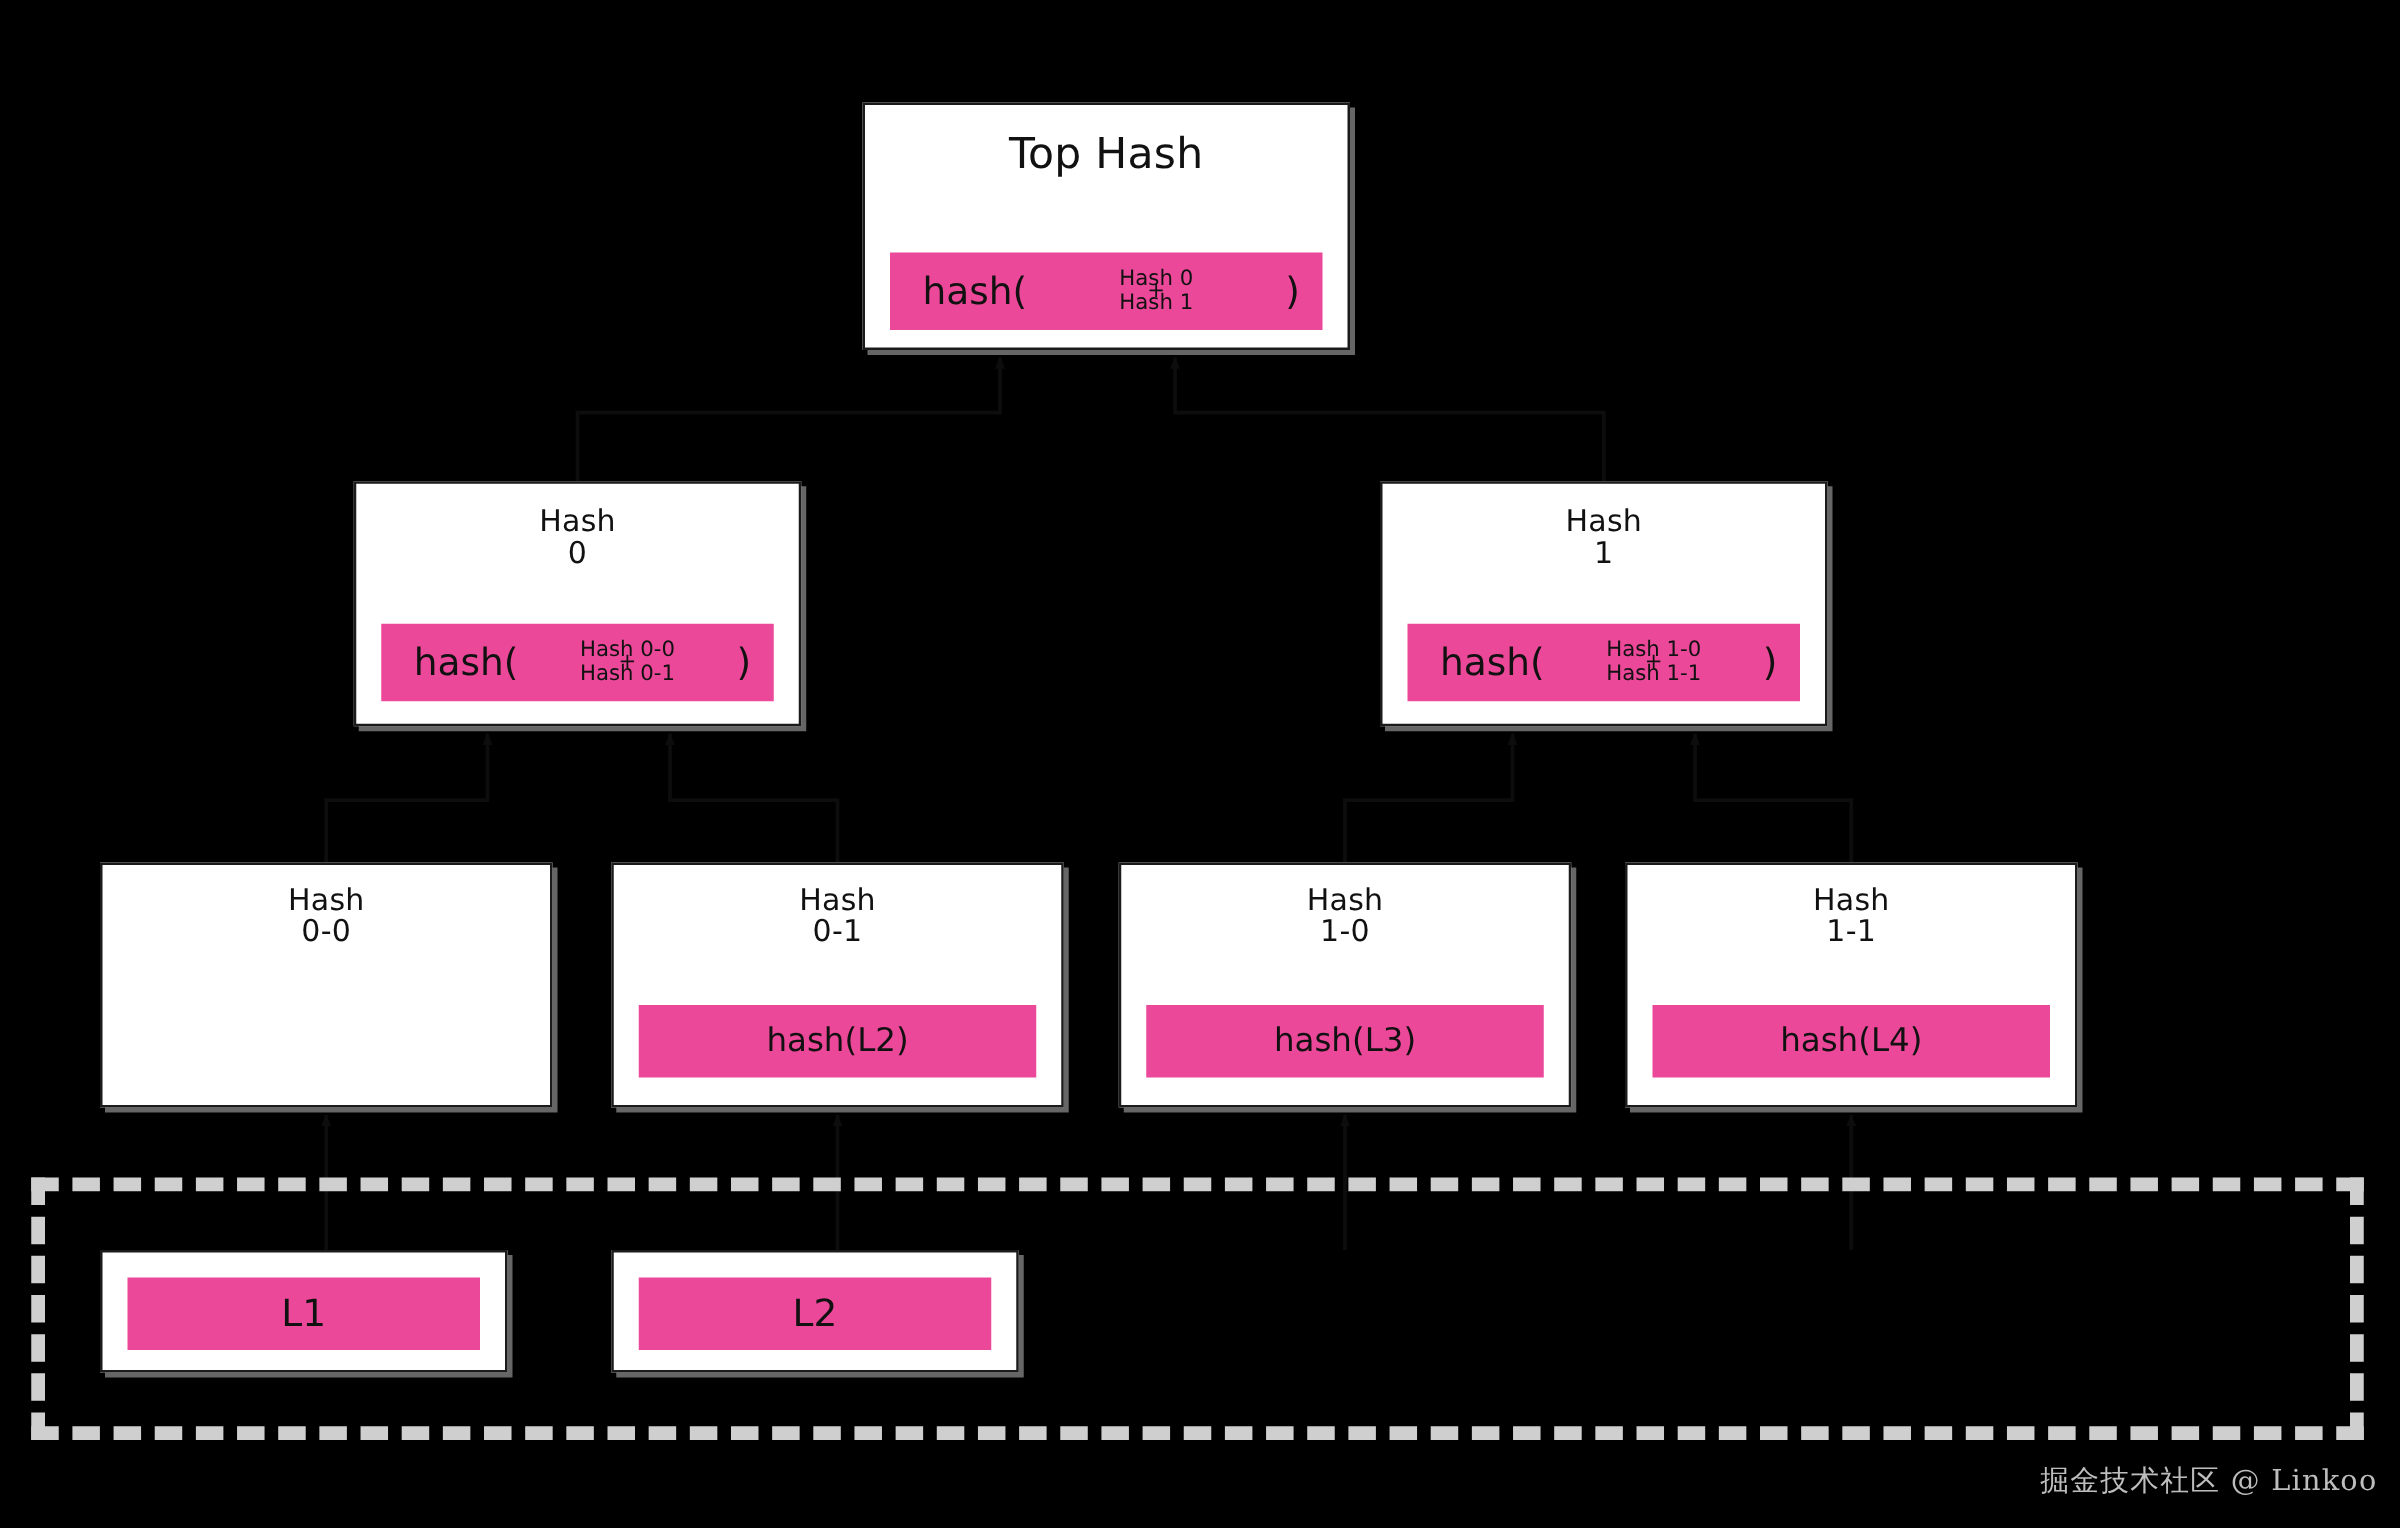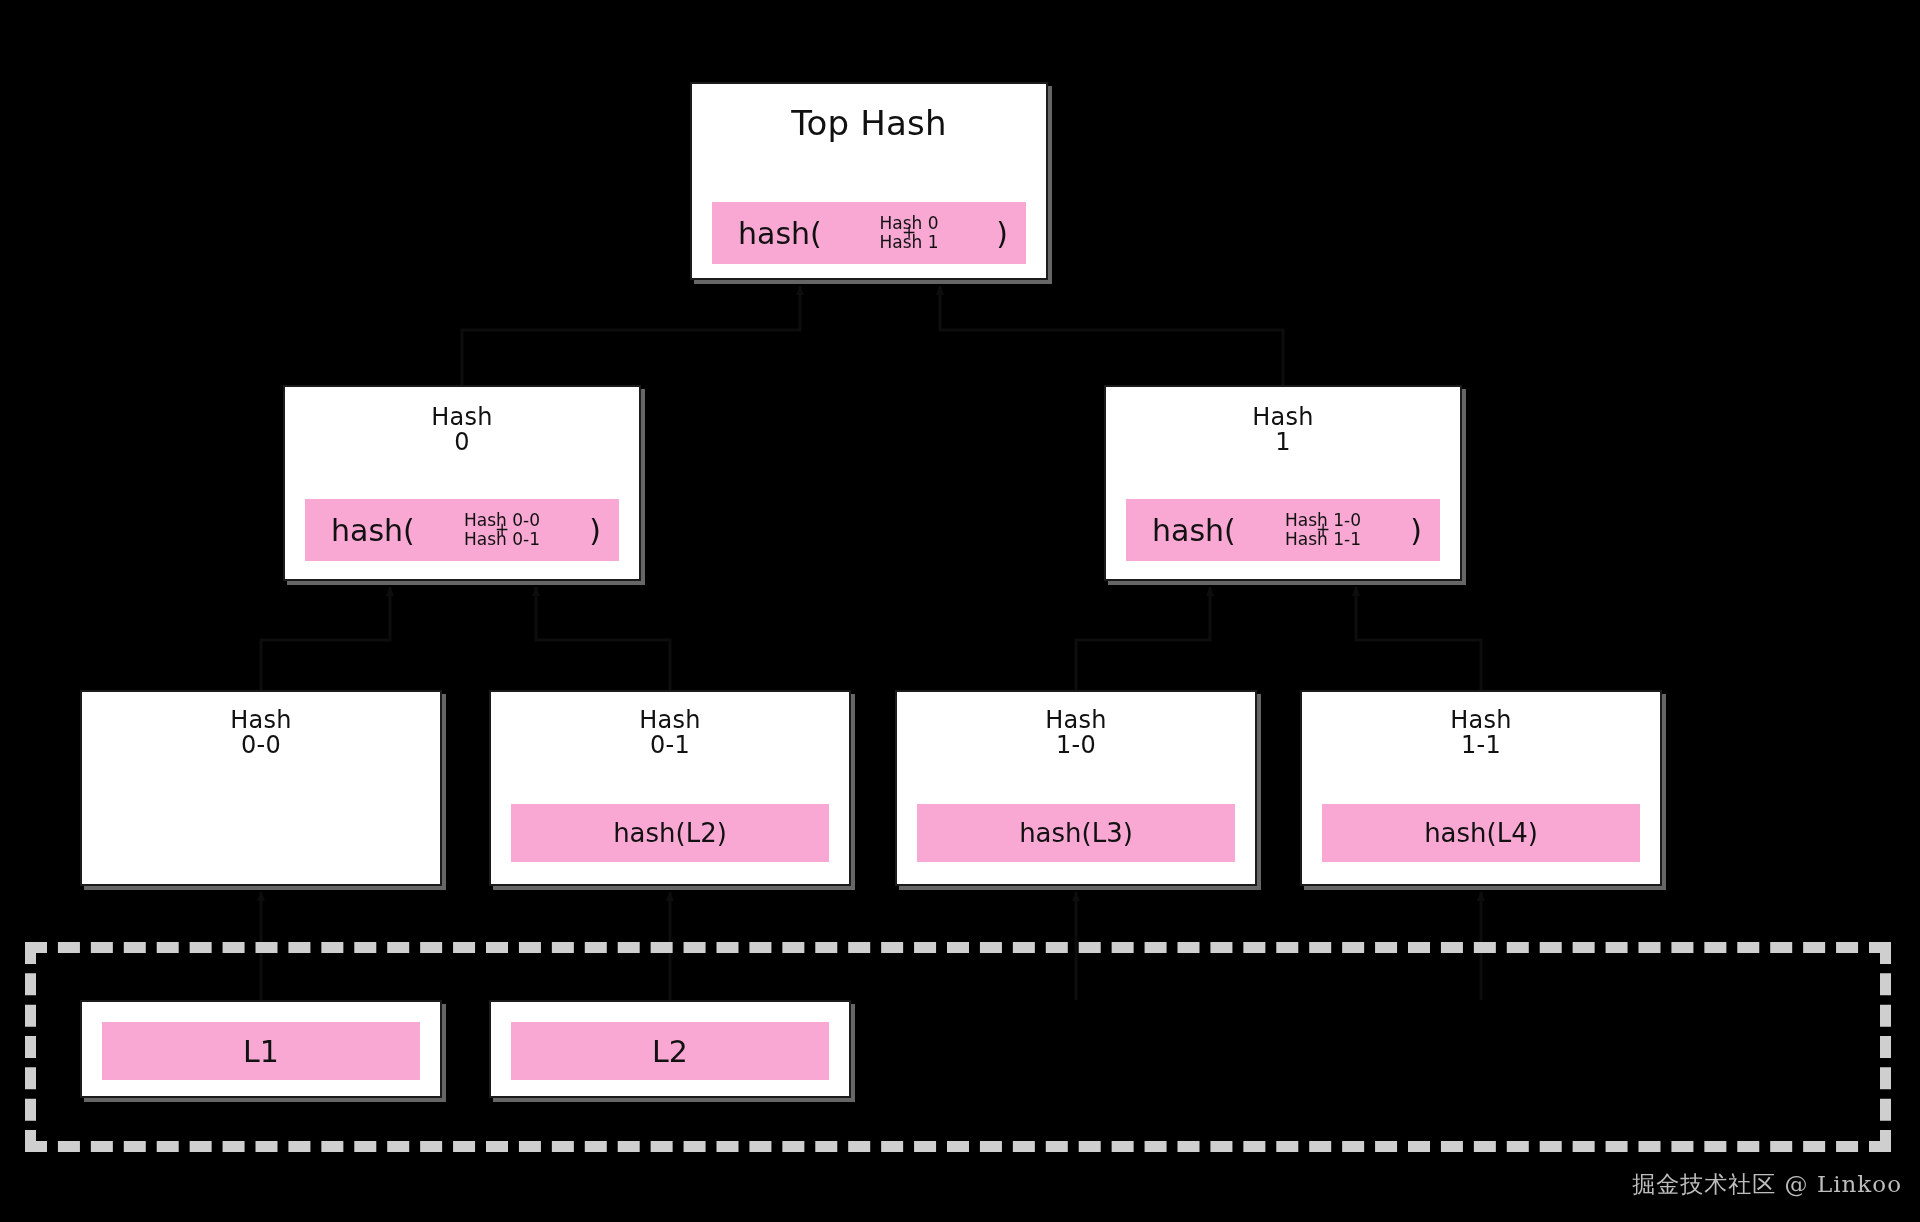--- a/index.html
+++ b/index.html
@@ -39,33 +39,33 @@
     font-size: 24px;
     line-height: 1.05;
     color: #111111;
     text-align: center;
     white-space: pre-line;
     letter-spacing: 0.2px;
   }
 
   
   .band {
-    background: #f9a8d4;
+    background: #ec4899;
     box-sizing: border-box;
     display: flex;
     align-items: center;
     justify-content: center;
     color: #111111;
   }
 
   
   .root {
     left: 690px;
     top: 82px;
-    width: 358px;
+    width: 390px;
     height: 198px;
     padding-top: 22px;
   }
   .root .node-title { font-size: 34px; }
   .root .band {
     position: absolute;
     left: 20px;
     right: 20px;
     top: 118px;
     height: 62px;
@@ -135,21 +135,21 @@
     left: 20px;
     right: 20px;
     top: 112px;
     height: 58px;
     font-size: 26px;
   }
 
   
   .data-node {
     top: 1000px;
-    width: 362px;
+    width: 326px;
     height: 98px;
     justify-content: center;
   }
   .data-node .band {
     position: absolute;
     left: 20px;
     right: 20px;
     top: 20px;
     height: 58px;
     font-size: 30px;

